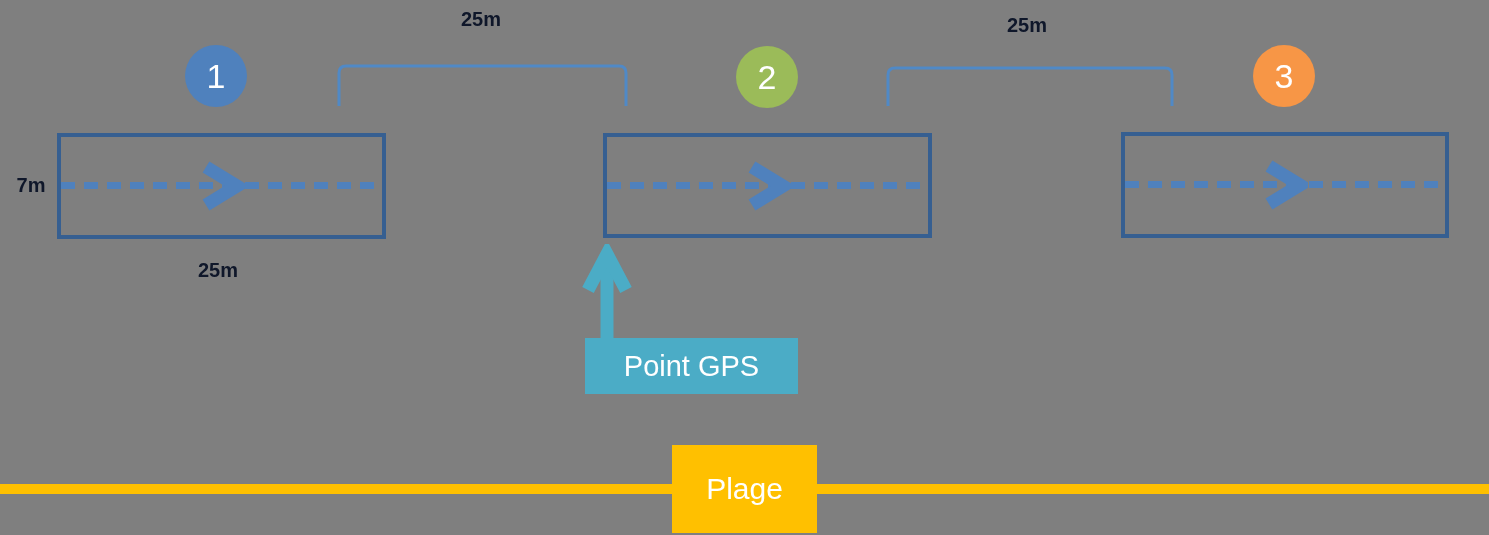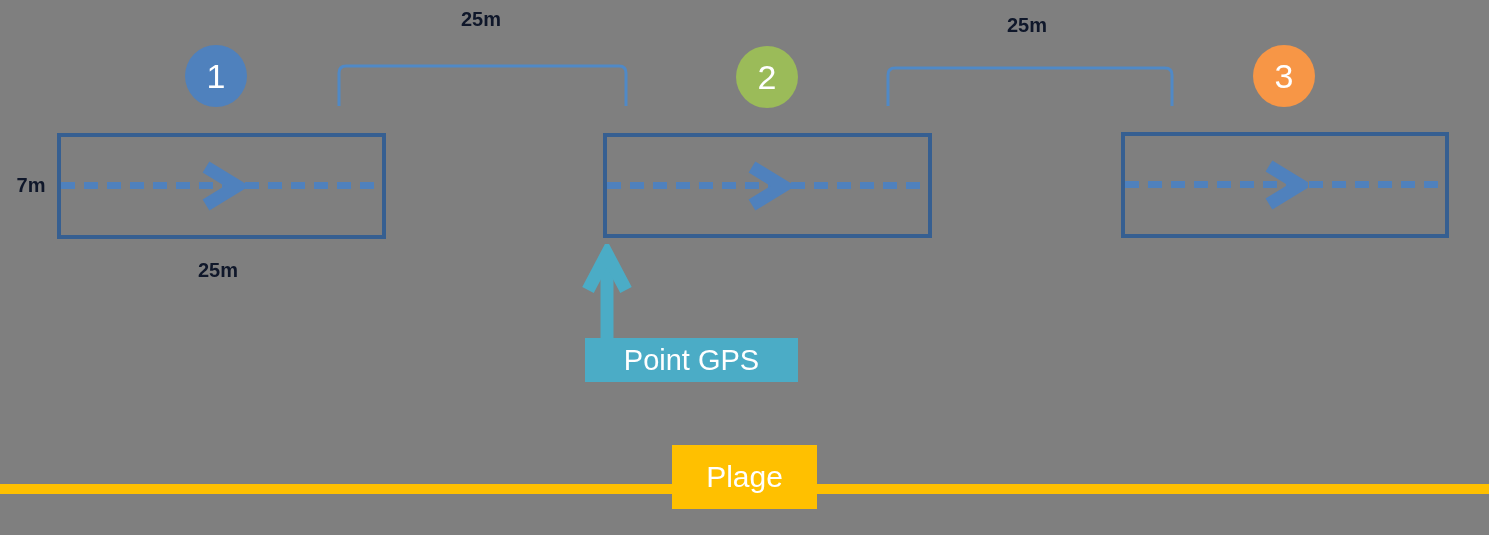--- a/index.html
+++ b/index.html
@@ -66,38 +66,38 @@
   
   .bracket { position:absolute; }
   .bracket-1 { left:337px; top:62px; }
   .bracket-2 { left:886px; top:64px; }
 
   
   .gps-arrow { position:absolute; left:578px; top:244px; }
   .gps-box {
     position:absolute;
     left:585px; top:338px;
-    width:213px; height:44px;
+    width:213px; height:56px;
     background:#4BACC6;
     color:#FFFFFF;
     font-size:29px;
     display:flex; align-items:center; justify-content:center;
   }
 
   
   .beach-line {
     position:absolute;
     left:0; top:484px;
     width:1489px; height:10px;
     background:#FFC000;
   }
   .beach-box {
     position:absolute;
     left:672px; top:445px;
-    width:145px; height:64px;
+    width:145px; height:88px;
     background:#FFC000;
     color:#FFFFFF;
     font-size:30px;
     display:flex; align-items:center; justify-content:center;
   }
 </style>
 </head>
 <body>
 
 <div class="canvas">

